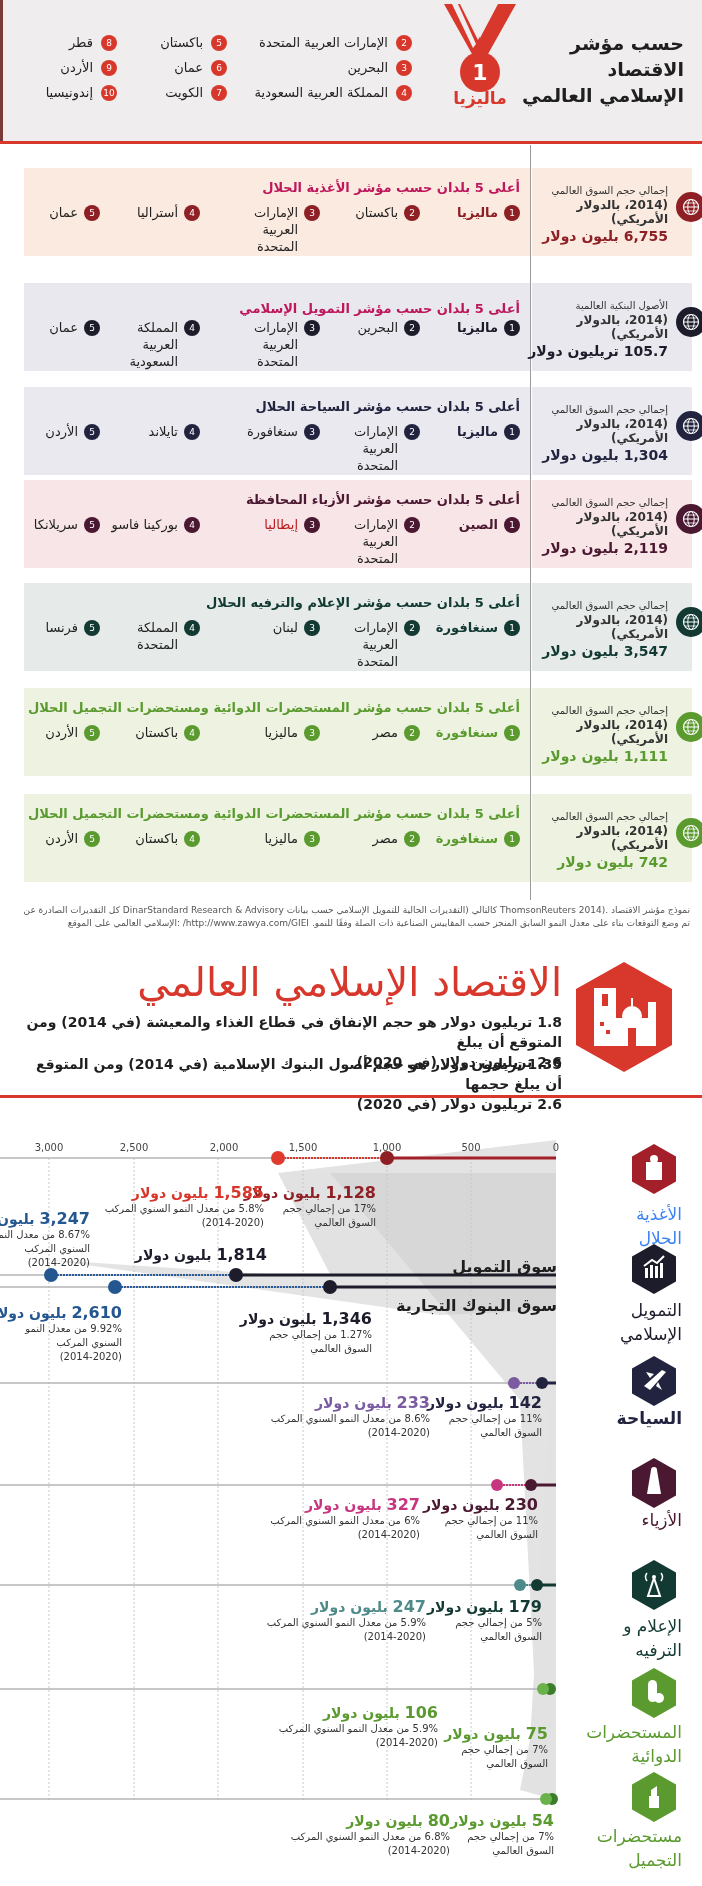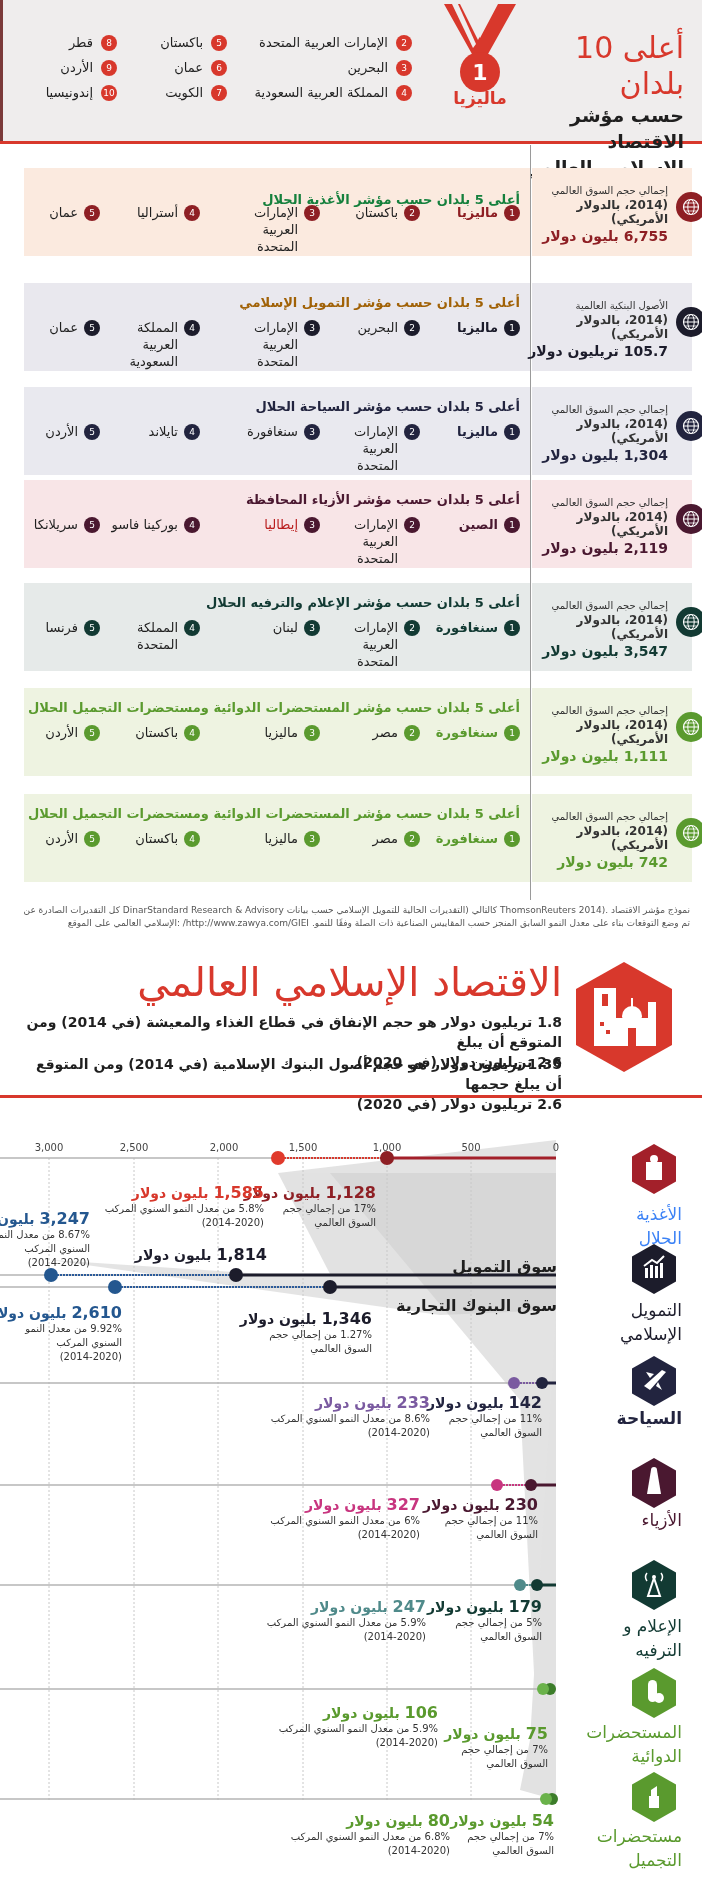--- a/index.html
+++ b/index.html
@@ -53,21 +53,20 @@
   .annot .d { font-size: 10px; color: #333; line-height: 14px; }
   .series-label { position: absolute; right: 145px; font-size: 16px; font-weight: bold; direction: rtl; color: #1f1f1f; }
 </style>
 </head>
 <body>
 
 <div class="top-banner"></div>
 <div class="top-banner-line"></div>
 
 <div class="top-title">
-  <div class="t1">أعلى 10 بلدان</div>
   <div class="t2">حسب مؤشر الاقتصاد</div>
   <div class="t2">الإسلامي العالمي</div>
 </div>
 
 <svg class="medal" viewBox="0 0 80 112">
   <polygon points="4,0 22,0 40,34 58,0 76,0 48,50 32,50" fill="#d8382c"></polygon>
   <polygon points="12,0 18,0 36,40 33,44" fill="#efeded"></polygon>
   <polygon points="20,0 24,0 40,32 38,36" fill="#efeded"></polygon>
   <rect x="32" y="44" width="16" height="6" fill="#d8382c"></rect>
   <circle cx="40" cy="68" r="20" fill="#d8382c"></circle>
@@ -115,21 +114,21 @@
   <div class="rank-item">
       <span class="rank-badge">10</span>
       <span>إندونيسيا</span>
     </div>
 </div>
 
 <div class="divider-v"></div>
 <div id="index-rows">
     <div class="index-row" style="top: 168px; height: 88px;">
       <div class="lists" style="background:#fbeadf;">
-        <div class="row-title" style="color:#15803d;margin-top:12px;">أعلى 5 بلدان حسب مؤشر الأغذية الحلال</div>
+        <div class="row-title" style="color:#be185d;">أعلى 5 بلدان حسب مؤشر الأغذية الحلال</div>
         <div class="country first" style="right:10px;max-width:90px;">
           <span class="num" style="background:#8e1f24;">1</span>
           <span class="name" style="color:#8e1f24;">ماليزيا</span>
         </div>
         <div class="country" style="right:110px;max-width:90px;">
           <span class="num" style="background:#8e1f24;">2</span>
           <span class="name" style="color:#1f1f1f;">باكستان</span>
         </div>
         <div class="country" style="right:210px;max-width:90px;">
           <span class="num" style="background:#8e1f24;">3</span>
@@ -156,21 +155,21 @@
             <ellipse cx="9" cy="9" rx="3.2" ry="7.5" fill="none" stroke="#fff" stroke-width="1"></ellipse>
             <line x1="1.5" y1="9" x2="16.5" y2="9" stroke="#fff" stroke-width="1"></line>
             <line x1="3" y1="5" x2="15" y2="5" stroke="#fff" stroke-width="0.8"></line>
             <line x1="3" y1="13" x2="15" y2="13" stroke="#fff" stroke-width="0.8"></line>
           </svg>
         </div>
       </div>
     </div>
     <div class="index-row" style="top: 283px; height: 88px;">
       <div class="lists" style="background:#e9e8ee;">
-        <div class="row-title" style="color:#a16207;">أعلى 5 بلدان حسب مؤشر التمويل الإسلامي</div>
+        <div class="row-title" style="color:#be185d;margin-top:6px;">أعلى 5 بلدان حسب مؤشر التمويل الإسلامي</div>
         <div class="country first" style="right:10px;max-width:90px;">
           <span class="num" style="background:#1c1c2b;">1</span>
           <span class="name" style="color:#1c1c2b;">ماليزيا</span>
         </div>
         <div class="country" style="right:110px;max-width:90px;">
           <span class="num" style="background:#1c1c2b;">2</span>
           <span class="name" style="color:#1f1f1f;">البحرين</span>
         </div>
         <div class="country" style="right:210px;max-width:90px;">
           <span class="num" style="background:#1c1c2b;">3</span>

